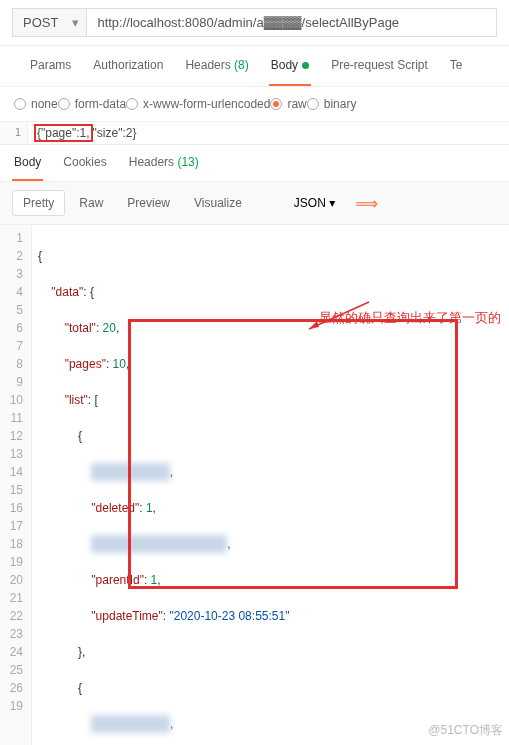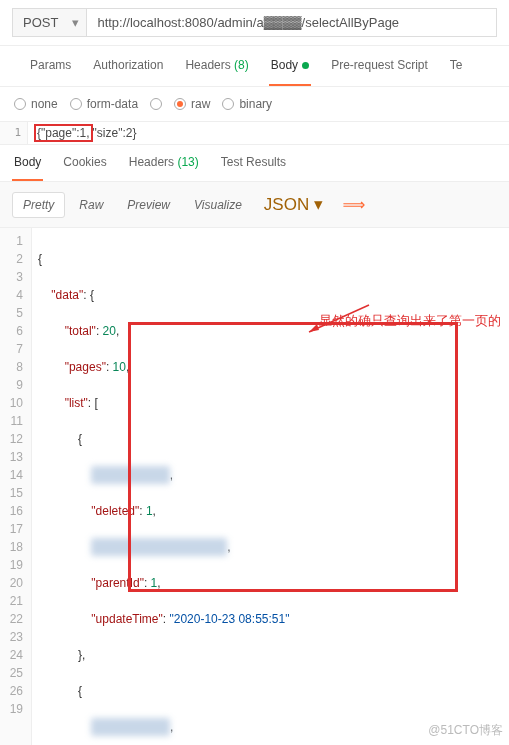--- a/index.html
+++ b/index.html
@@ -9,39 +9,39 @@
 .method-select { padding: 6px 28px 6px 10px; border: 1px solid #ddd; background: #f7f7f7; font-size: 13px; color: #555; cursor: pointer; position: relative; }
 .method-select::after { content: "▾"; position: absolute; right: 8px; color: #888; }
 .url-input { flex: 1; padding: 6px 10px; border: 1px solid #ddd; border-left: none; font-size: 13px; color: #555; background: #fff; }
 
 .tabs-row { display: flex; padding: 0 28px; border-bottom: 1px solid #eee; gap: 18px; }
 .tab { padding: 12px 2px; font-size: 12px; color: #666; cursor: pointer; border-bottom: 2px solid transparent; position: relative; }
 .tab.active { color: #333; border-bottom-color: #ff6c37; }
 .tab .count { color: #0aa84f; }
 .tab .dot { display: inline-block; width: 7px; height: 7px; background: #0aa84f; border-radius: 50%; margin-left: 4px; vertical-align: middle; }
 
-.radio-row { display: flex; padding: 10px 14px; gap: 12px; align-items: center; border-bottom: 1px solid #eee; flex-wrap: wrap; }
+.radio-row { display: flex; padding: 10px 14px; align-items: flex-end; border-bottom: 1px solid #eee; flex-wrap: wrap; }
 .radio-opt { display: flex; align-items: center; gap: 5px; font-size: 12px; color: #666; cursor: pointer; }
 .radio-circle { width: 12px; height: 12px; border: 1px solid #aaa; border-radius: 50%; display: inline-block; position: relative; }
 .radio-circle.checked::after { content: ""; position: absolute; width: 6px; height: 6px; background: #ff6c37; border-radius: 50%; top: 2px; left: 2px; }
 
 .body-editor { display: flex; border-bottom: 1px solid #eee; }
 .line-no { width: 28px; text-align: right; padding: 4px 6px; color: #999; font-size: 11px; border-right: 1px solid #eee; background: #fafafa; font-family: Consolas, monospace; }
 .body-content { flex: 1; padding: 4px 6px; font-family: Consolas, Monaco, monospace; font-size: 12px; }
 .red-box { border: 2px solid #e03030; padding: 0 1px; display: inline; }
 
 .response-tabs { display: flex; padding: 0 12px; gap: 18px; border-bottom: 1px solid #eee; }
 .rtab { padding: 10px 2px; font-size: 12px; color: #666; cursor: pointer; border-bottom: 2px solid transparent; }
 .rtab.active { border-bottom-color: #ff6c37; color: #333; }
 .rtab .count { color: #0aa84f; }
 
 .view-bar { display: flex; padding: 8px 12px; gap: 4px; align-items: center; background: #f9f9f9; border-bottom: 1px solid #eee; }
-.view-btn { padding: 5px 10px; font-size: 12px; color: #666; cursor: pointer; border-radius: 3px; font-style: italic; }
+.view-btn { padding: 5px 10px; font-size: 12px; color: #666; cursor: pointer; border-radius: 3px; }
 .view-btn.active { background: #fff; border: 1px solid #ddd; }
-.format-select { margin-left: 0; padding: 4px 8px; font-size: 17px; color: #a16207; cursor: pointer; }
+.format-select { margin-left: 30px; padding: 4px 8px; font-size: 12px; color: #000000; cursor: pointer; }
 .wrap-btn { margin-left: 8px; color: #ff6c37; font-size: 16px; cursor: pointer; }
 
 .json-viewer { display: flex; font-family: Consolas, Monaco, monospace; font-size: 12px; line-height: 18px; position: relative; }
 .json-gutter { width: 32px; text-align: right; padding: 4px 8px 4px 0; color: #aaa; border-right: 1px solid #eee; background: #fafafa; }
 .json-gutter div { height: 18px; }
 .json-body { flex: 1; padding: 4px 6px; position: relative; white-space: pre; color: #333; }
 .json-body .line { height: 18px; }
 .jk { color: #a31515; } 
 .js { color: #0451a5; } 
 .jn { color: #098658; } 
@@ -77,20 +77,21 @@
   <div class="radio-opt">
       <span class="radio-circle"></span>
       <span>none</span>
     </div>
   <div class="radio-opt">
       <span class="radio-circle"></span>
       <span>form-data</span>
     </div>
   <div class="radio-opt">
       <span class="radio-circle"></span>
+      <span>x-www-form-urlencoded</span>
     </div>
   <div class="radio-opt">
       <span class="radio-circle checked"></span>
       <span>raw</span>
     </div>
   <div class="radio-opt">
       <span class="radio-circle"></span>
       <span>binary</span>
     </div>
 </div>
@@ -99,21 +100,20 @@
   <div class="line-no">1</div>
   <div class="body-content">
     <span class="red-box">{"page":1,</span><span>"size":2}</span>
   </div>
 </div>
 
 <div class="response-tabs">
   <div class="rtab active">Body</div>
   <div class="rtab">Cookies</div>
   <div class="rtab"><span>Headers</span> <span class="count">(13)</span></div>
-  <div class="rtab">Test Results</div>
 </div>
 
 <div class="view-bar">
   <div class="view-btn active">Pretty</div>
   <div class="view-btn">Raw</div>
   <div class="view-btn">Preview</div>
   <div class="view-btn">Visualize</div>
   <div class="format-select"><span>JSON</span> ▾</div>
   <div class="wrap-btn">⟹</div>
 </div>

